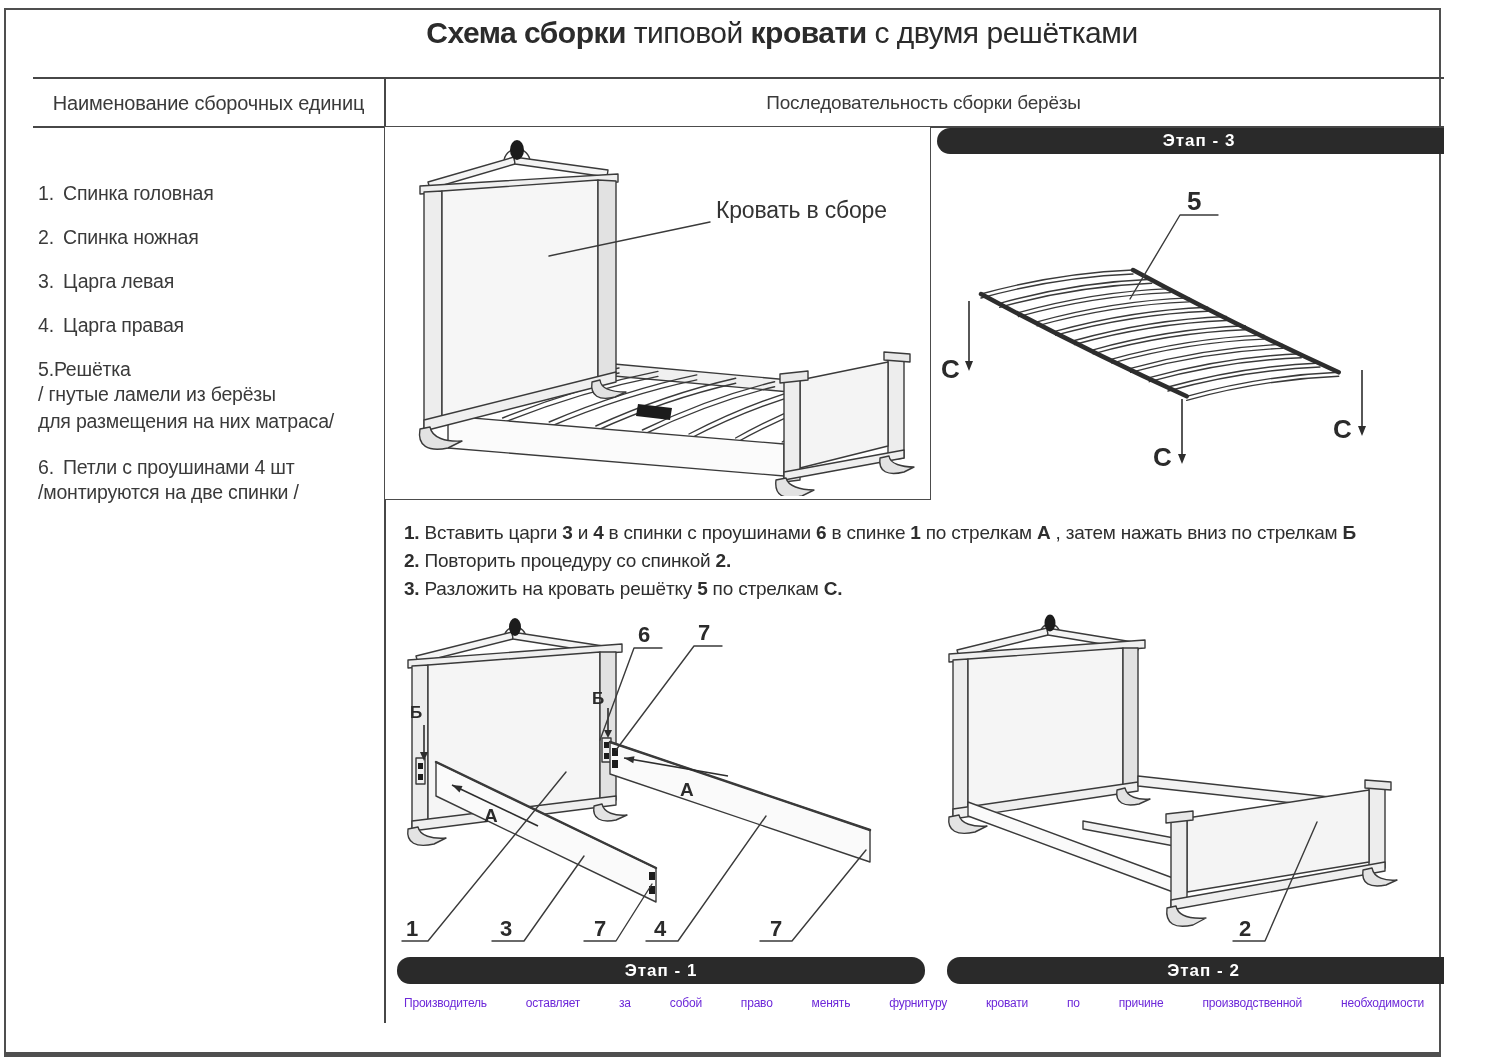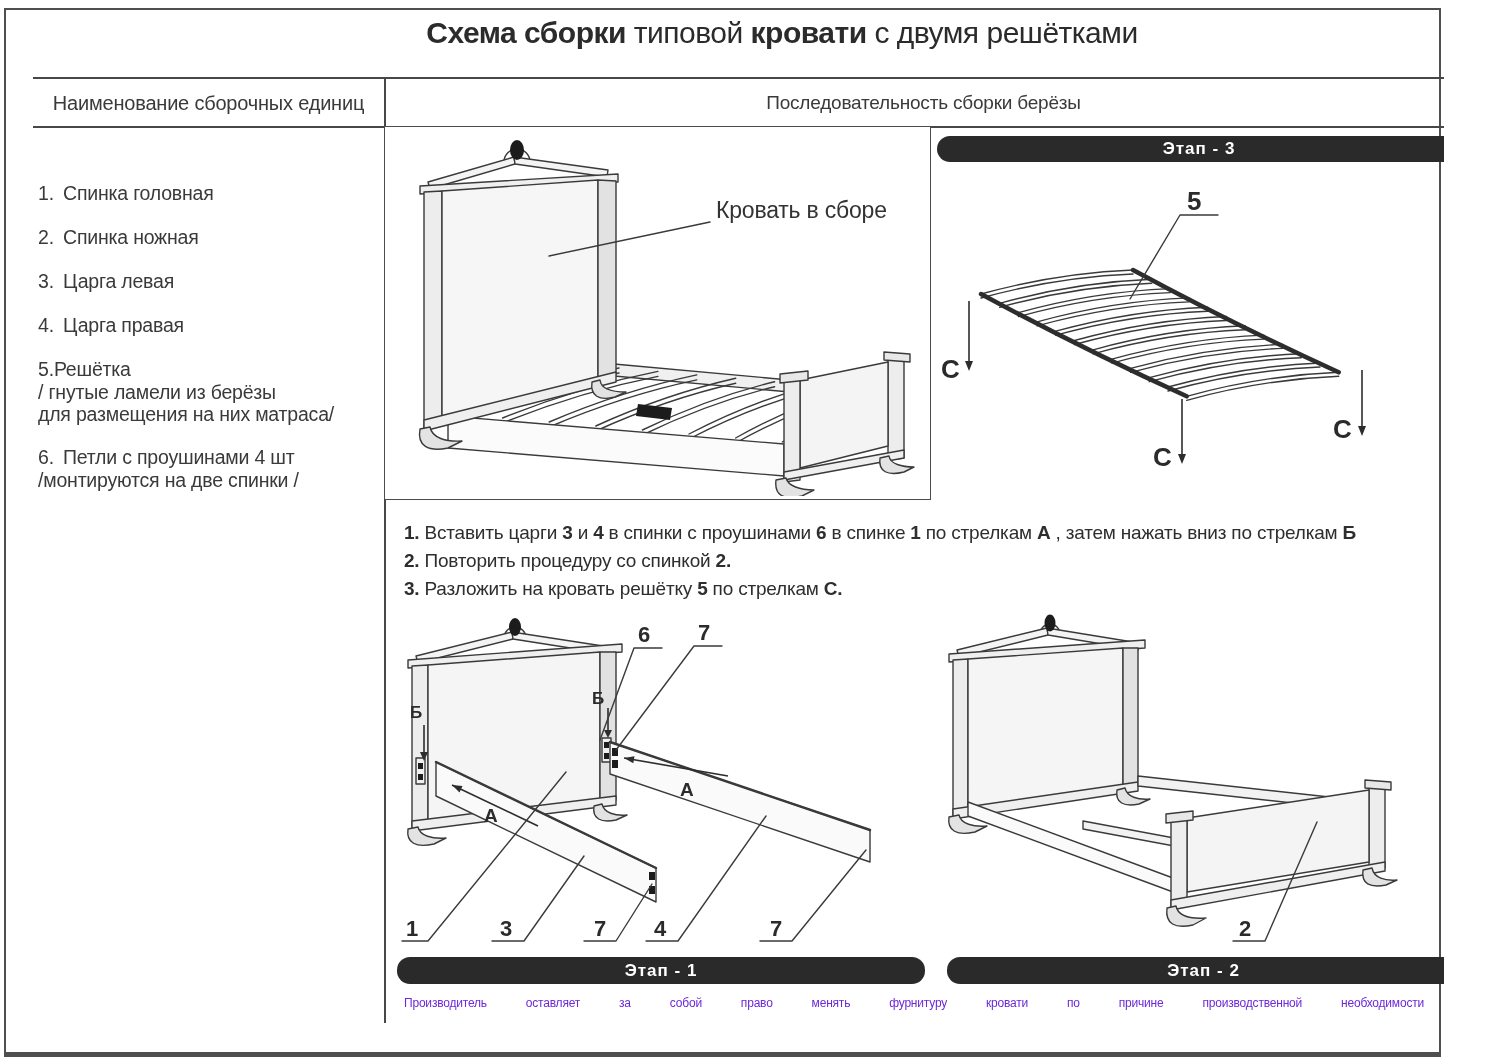--- a/index.html
+++ b/index.html
@@ -9,21 +9,21 @@
          border:2px solid #4f4f4f;border-bottom-width:5px;pointer-events:none;}
   .title{position:absolute;left:160px;right:40px;top:16px;text-align:center;
          font-size:30px;color:#2b2b2b;letter-spacing:-0.5px;white-space:nowrap;}
   .title .b{font-weight:bold;}
   .hline{position:absolute;background:#474747;height:2px;}
   .vline{position:absolute;background:#474747;width:2px;}
   .col-header{position:absolute;font-size:20px;color:#3a3a3a;text-align:center;}
   .parts{position:absolute;left:38px;top:182px;width:340px;font-size:19.5px;color:#3a3a3a;}
   .part{margin-bottom:21px;line-height:23px;}
   .pnum{display:inline-block;min-width:25px;}
-  .pnote{white-space:pre-line;line-height:22px;}
+  .pnote{white-space:pre-line;line-height:27px;}
   .panel-box{position:absolute;border:1.5px solid #4c4c4c;background:#fff;}
   .banner{position:absolute;background:#2a2a2a;border-radius:13px;color:#ffffff;
           font-size:17px;font-weight:bold;text-align:center;letter-spacing:1px;}
   .instr{position:absolute;left:404px;top:519px;width:1070px;font-size:19px;color:#2e2e2e;line-height:28px;}
   .instr .b{font-weight:bold;}
   .footer{position:absolute;left:404px;top:996px;width:1020px;font-size:12px;color:#6d28d9;
           word-spacing:4px;text-align:justify;text-align-last:justify;}
   svg{position:absolute;}
   svg .ln{stroke:#3a3a3a;stroke-width:1.4;fill:none;stroke-linejoin:round;stroke-linecap:round;}
   svg .fc{stroke:#3a3a3a;stroke-width:1.4;stroke-linejoin:round;}
@@ -105,21 +105,21 @@
       <path class="fc" fill="#f6f6f6" d="M56,63 L212,52 L212,252 L56,294 Z"></path>
       <path class="fc" fill="#e2e2e2" d="M212,52 L230,53 L230,246 L212,252 Z"></path>
       <path class="fc" fill="#efefef" d="M38,292 L230,244 L230,254 L38,303 Z"></path>
       <path class="fc" fill="#e3e3e3" d="M34,301 C31,318 42,324 62,320 L76,313 C60,314 46,310 44,299 Z"></path>
       <path class="fc" fill="#e3e3e3" d="M206,254 C204,268 213,273 229,269 L240,264 C227,264 215,261 214,252 Z"></path>
     </g>
     <path class="ln" d="M324,94 L163,128"></path>
     <text class="lbl" x="330" y="90" font-size="23">Кровать в сборе</text>
   </svg>
 
-  <div class="banner" style="left:937px;top:136px;width:524px;height:26px;line-height:26px;">Этап - 3</div>
+  <div class="banner" style="left:937px;top:128px;width:524px;height:26px;line-height:26px;">Этап - 3</div>
   <svg style="left:935px;top:166px;" width="530" height="342" viewBox="0 0 530 342">
     <g class="ln">
       <path d="M46,128 Q122,107 198,104"></path>
         <path d="M46,132 Q122,111 198,108"></path>
       <path d="M64.7,137.3 Q140.7,116.3 216.7,113.3"></path>
         <path d="M64.7,141.3 Q140.7,120.3 216.7,117.3"></path>
       <path d="M83.4,146.6 Q159.4,125.6 235.4,122.6"></path>
         <path d="M83.4,150.6 Q159.4,129.6 235.4,126.6"></path>
       <path d="M102.1,155.9 Q178.1,134.9 254.1,131.9"></path>
         <path d="M102.1,159.9 Q178.1,138.9 254.1,135.9"></path>

